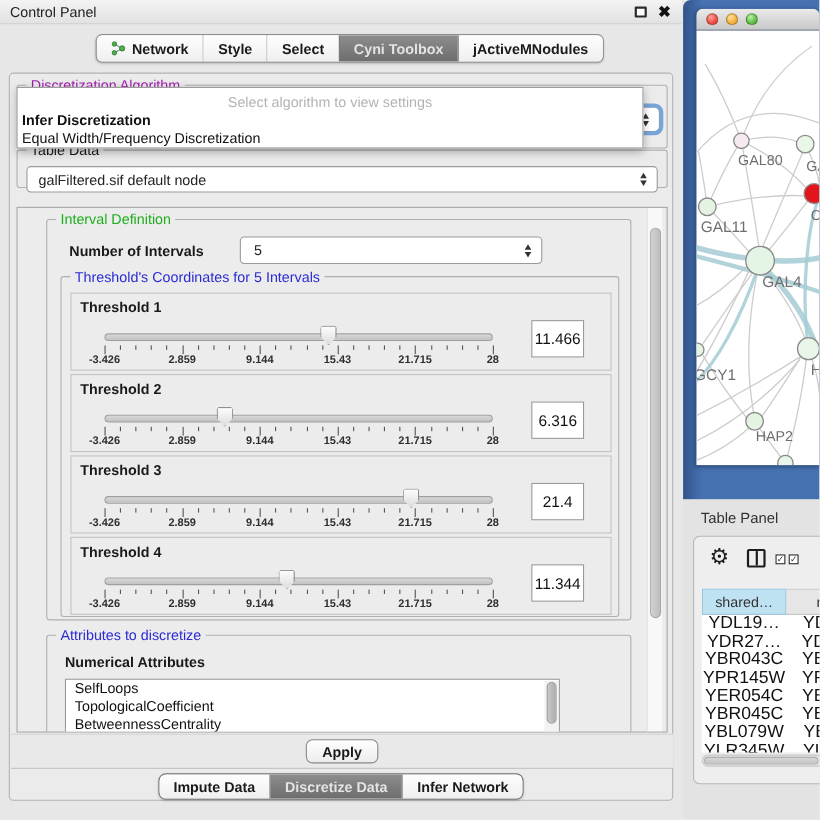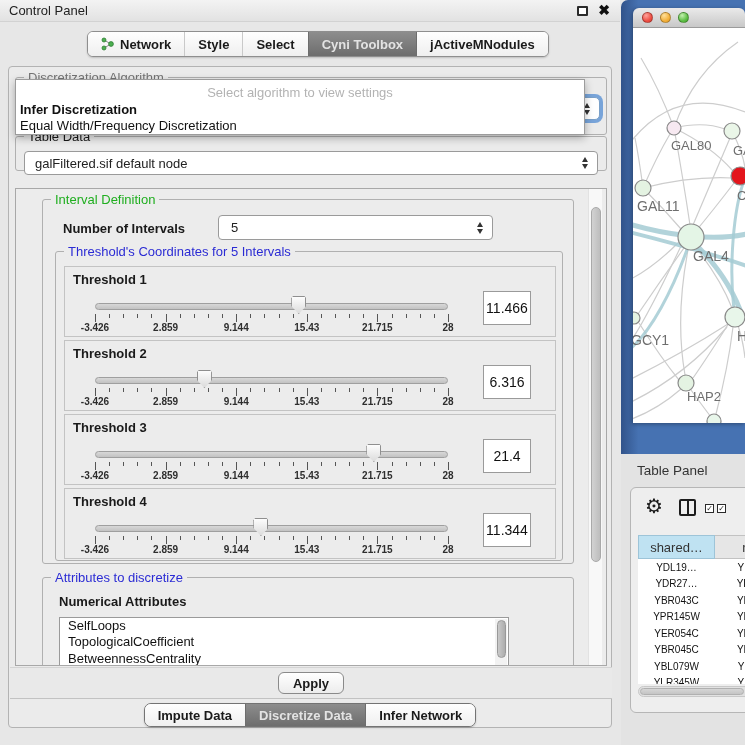--- a/index.html
+++ b/index.html
@@ -23,21 +23,21 @@
   .seg + .seg { border-left:1px solid #c9c9c9; }
   .seg.active { background:linear-gradient(#8d8d8d,#6d6d6d); color:#e3e3e3; border-left-color:#6d6d6d; }
   .seg.active + .seg { border-left-color:#6d6d6d; }
 
   #outer-panel { position:absolute; left:8px; top:66px; width:604px; height:662px;
     background:#ebebeb; border:1px solid #b3b3b3; border-radius:4px; }
 
   .group { position:absolute; border:1px solid #b0b0b0; border-radius:3px; }
   .legend { position:absolute; top:-8px; left:8px; padding:0 4px; background:#ebebeb;
     font-size:13px; white-space:nowrap; }
-  .legend.green { color:#737373;text-decoration:underline; }
+  .legend.green { color:#a21caf;text-decoration:underline; }
 
   #algo-group   { left:6px; top:10px; width:592px; height:58px; }
   #algo-combo { position:absolute; left:8px; top:19px; width:576px; height:23px;
     background:#fff; border:1px solid #7aa0c8; border-radius:5px;
     box-shadow:0 0 0 3px rgba(100,152,214,.85); }
 
   #algo-popup { position:absolute; left:6px; top:12px; width:570px; height:56px;
     background:#fff; border:1px solid #9c9c9c; box-shadow:0 3px 8px rgba(0,0,0,.3);
     z-index:30; padding-top:6px; }
   #popup-placeholder { font-size:13px; color:#b3b3b3; text-align:center; height:16px; line-height:14px; }
@@ -131,21 +131,21 @@
   #tp-cols::after { content:""; position:absolute; left:5.5px; top:0; width:2px; height:13px; background:#1c1c1c; }
   .tp-check { position:absolute; top:16px; width:9px; height:9px; border:1.2px solid #2a2a2a;
     font-size:8px; line-height:7px; text-align:center; color:#2a2a2a; background:#fff; }
   #tp-check1 { left:74px; } #tp-check2 { left:86px; }
   #tp-table { position:absolute; left:7px; top:47px; width:118px; height:149px; overflow:hidden; background:#fff; }
   #tp-header { display:flex; height:24px; }
   .tp-hcell { font-size:13px; color:#333; display:flex; align-items:center; justify-content:center; flex:none; }
   #tp-h1 { width:77px; background:#bfe2f2; border:1px solid #9dc4d8; }
   #tp-h2 { width:70px; background:#e6e6e6; border:1px solid #c2c2c2; border-left:none; }
   .tp-row { display:flex; height:16.5px; }
-  .tp-cell { font-size:10px; color:#111; flex:none; display:flex; align-items:center; justify-content:center; }
+  .tp-cell { font-size:16px; color:#111; flex:none; display:flex; align-items:center; justify-content:center; }
   .tp-c1 { width:77px; } .tp-c2 { width:70px; }
   #tp-hscroll { position:absolute; left:7px; top:198px; width:118px; height:11px;
     background:#e2e2e2; border:1px solid #c8c8c8; border-radius:6px; }
   #tp-hthumb { position:absolute; left:1px; top:1px; width:104px; height:7px;
     background:linear-gradient(#d6d6d6,#c4c4c4); border:1px solid #b0b0b0; border-radius:5px; }
 </style>
 </head>
 <body>
 
 <div id="control-panel">

